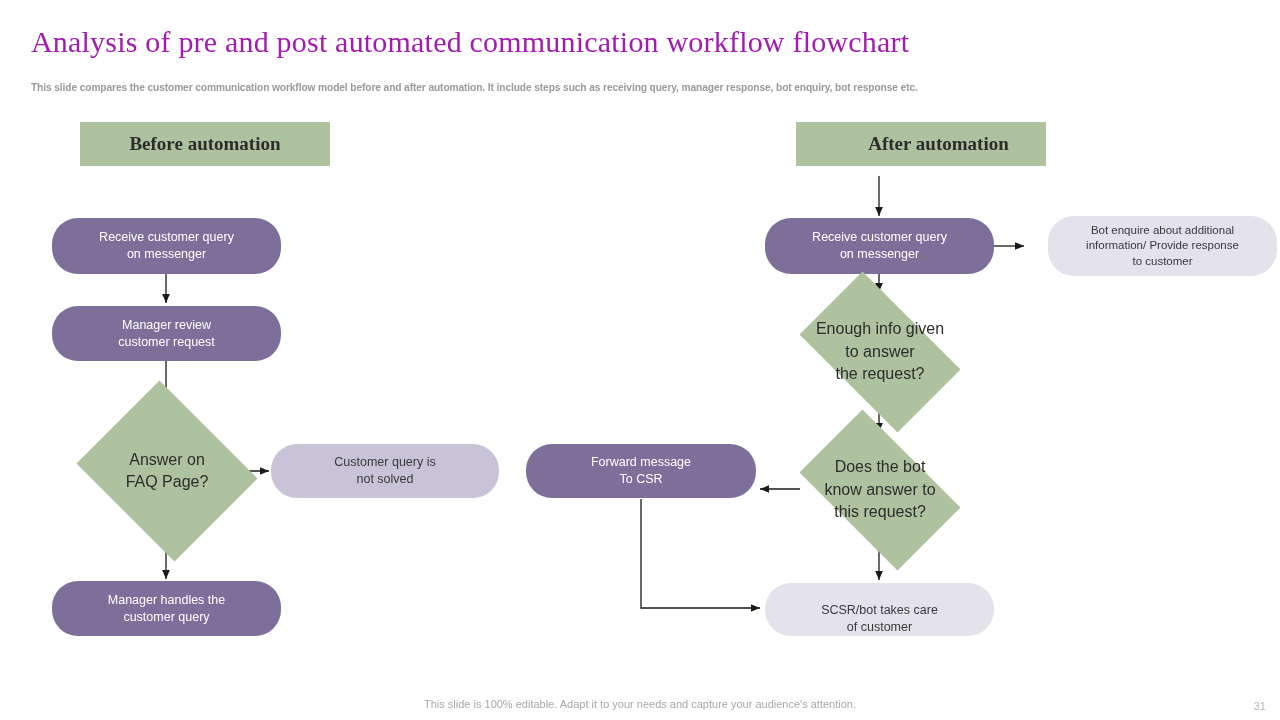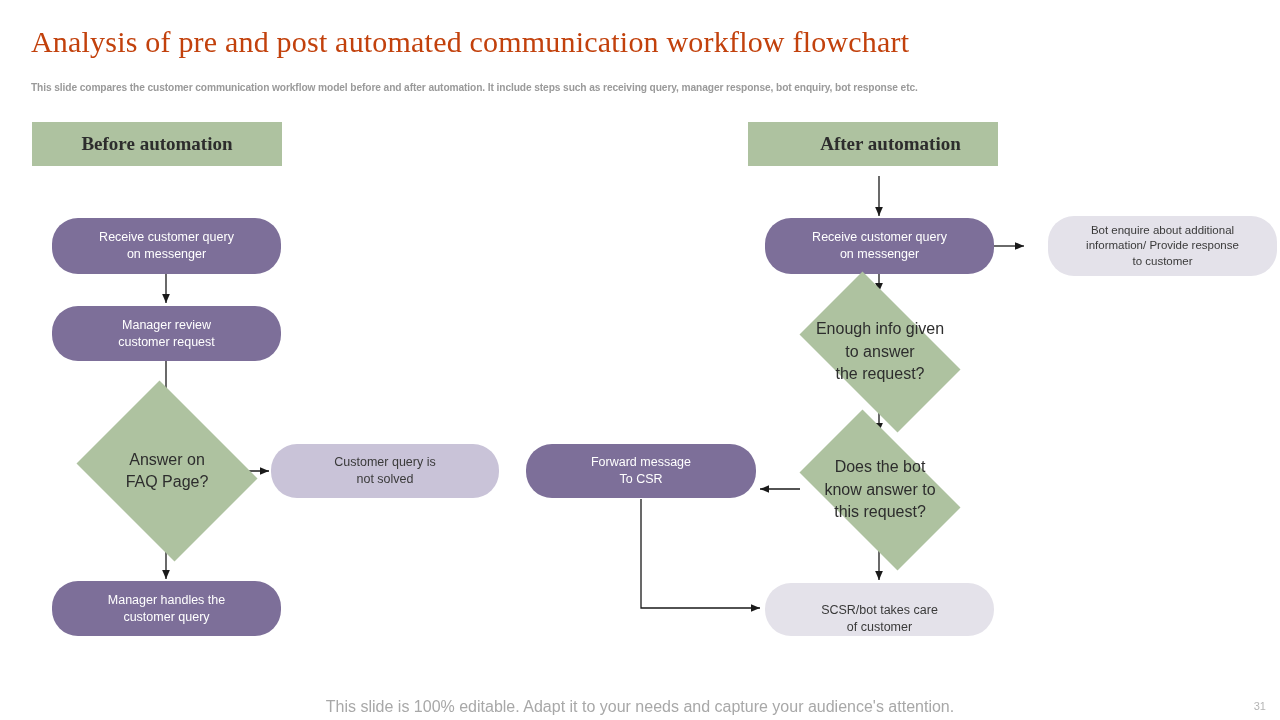--- a/index.html
+++ b/index.html
@@ -21,21 +21,21 @@
 
   
   #page-title {
     position: absolute;
     left: 31px;
     top: 25px;
     width: 1200px;
     font-family: "Liberation Serif", serif;
     font-size: 30px;
     font-weight: 400;
-    color: #c2410c;
+    color: #a21caf;
     letter-spacing: 0.2px;
     white-space: nowrap;
   }
 
   #page-subtitle {
     position: absolute;
     left: 31px;
     top: 82px;
     width: 1010px;
     font-size: 10.2px;
@@ -50,20 +50,21 @@
     position: absolute;
     height: 44px;
     background: #aec2a0;
     display: flex;
     align-items: center;
     justify-content: center;
     font-family: "Liberation Serif", serif;
     font-size: 19px;
     font-weight: 700;
     color: #2d2d2d;
+    margin-left: 48px;
   }
   #banner-before { left: 32px;  top: 122px; width: 250px; }
   #banner-after  { left: 748px; top: 122px; width: 250px; padding-left: 35px; }
 
   
   .node {
     position: absolute;
     display: flex;
     align-items: center;
     justify-content: center;
@@ -119,21 +120,21 @@
     pointer-events: none;
   }
 
   
   #footer-note {
     position: absolute;
     left: 0;
     top: 698px;
     width: 1280px;
     text-align: center;
-    font-size: 16px;
+    font-size: 11px;
     color: #a8a8a8;
   }
 
   #page-number {
     position: absolute;
     right: 14px;
     top: 700px;
     font-size: 11px;
     color: #b5b5b5;
   }

